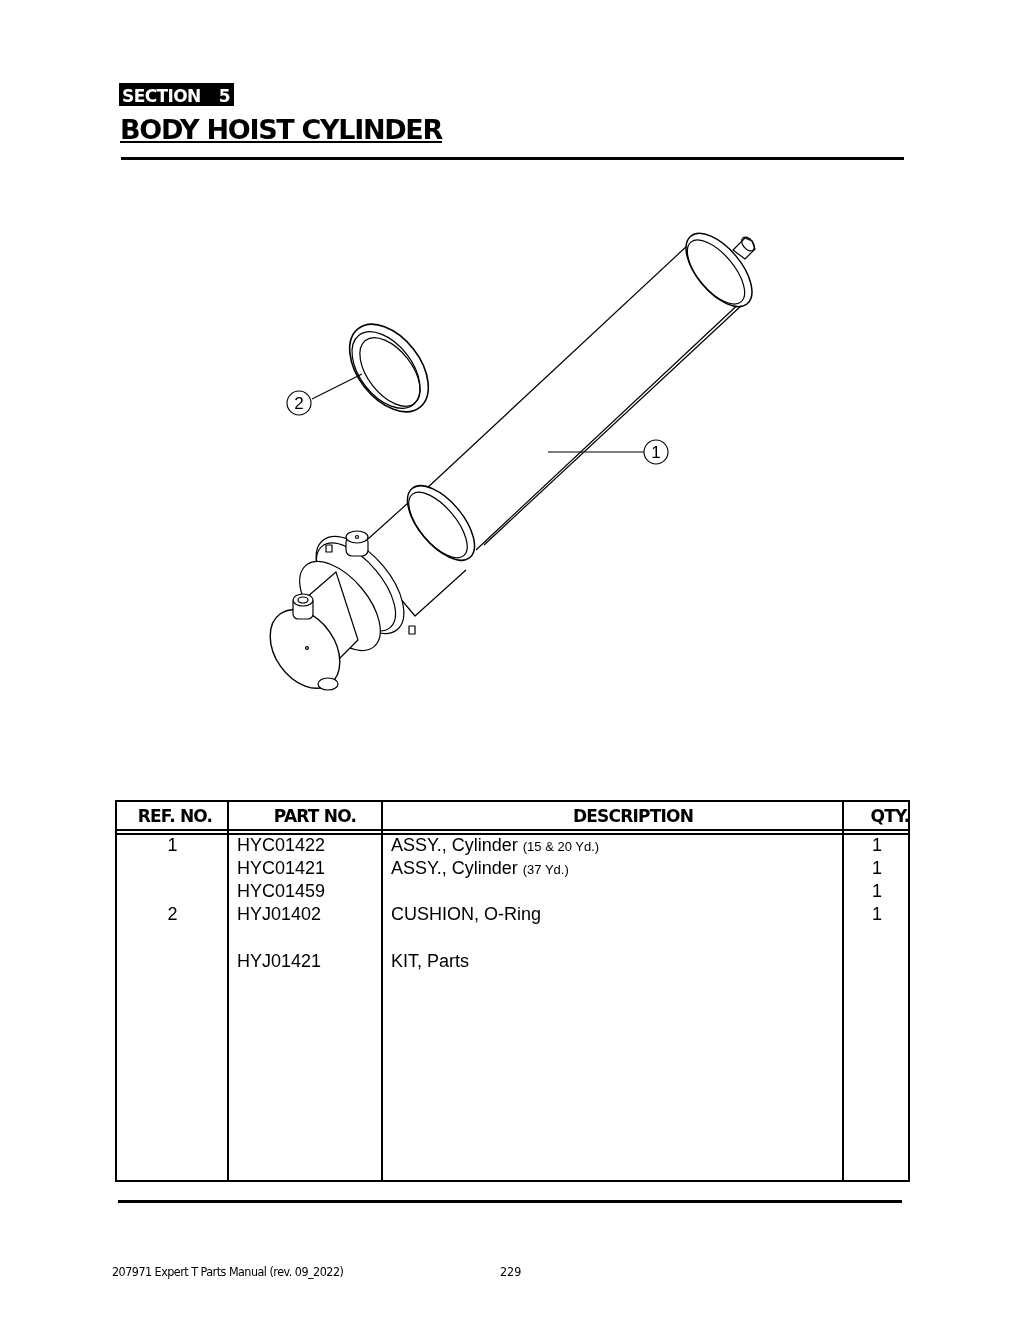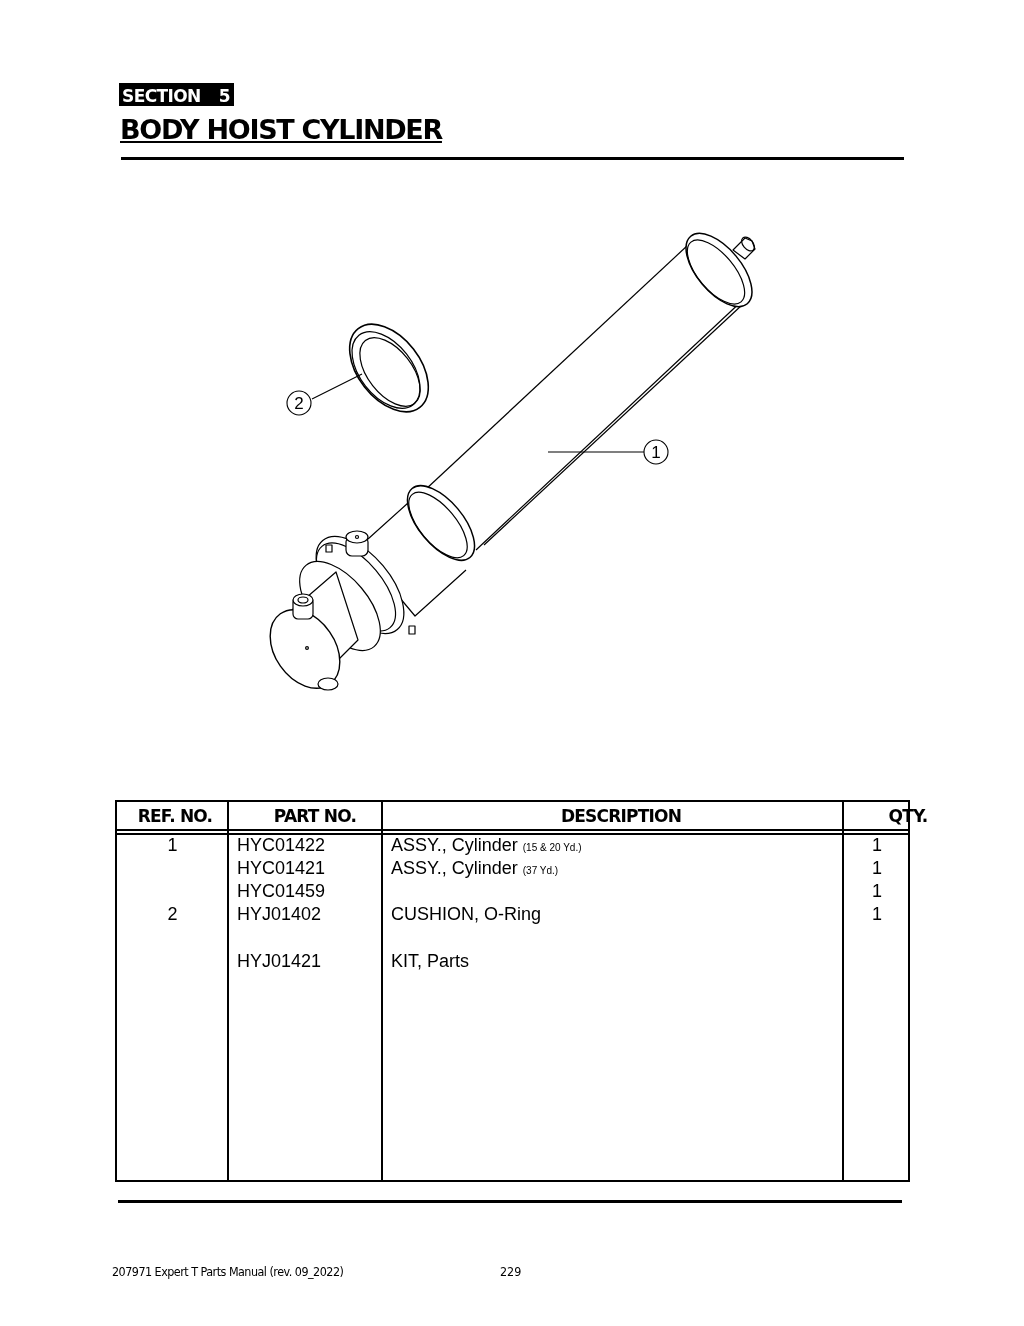--- a/index.html
+++ b/index.html
@@ -14,21 +14,21 @@
   .hdr-line1 { position: absolute; left: 0; right: 0; top: 27px; height: 1.5px; background: #000; }
   .hdr-line2 { position: absolute; left: 0; right: 0; top: 31px; height: 1.5px; background: #000; }
   .hdr { position: absolute; top: 0; height: 27px; line-height: 28px; text-align: center; font-family: "DejaVu Sans", sans-serif; font-weight: bold; font-size: 17px; letter-spacing: -0.8px; }
   .rows { position: absolute; left: 0; right: 0; top: 32px; }
   .row { position: absolute; left: 0; right: 0; height: 23px; font-size: 18px; line-height: 23px; }
   .cell { position: absolute; top: 0; white-space: nowrap; }
   .c-ref { left: 0; width: 111px; text-align: center; }
   .c-part { left: 120px; }
   .c-desc { left: 274px; }
   .c-qty { left: 727px; width: 66px; text-align: center; }
-  .small { font-size: 10px; }
+  .small { font-size: 13px; }
   .rule-bottom { position: absolute; left: 118px; top: 1200px; width: 784px; height: 3px; background: #000; }
   .footer-left { position: absolute; left: 112px; top: 1264px; font-family: "DejaVu Sans", sans-serif; font-size: 13px; letter-spacing: -0.6px; transform: scaleX(0.86); transform-origin: left top; white-space: nowrap; }
   .footer-page { position: absolute; left: 500px; top: 1264px; font-family: "DejaVu Sans", sans-serif; font-size: 13px; transform: scaleX(0.86); transform-origin: left top; }
 </style>
 </head>
 <body>
 
 <div class="section-tag"><span>SECTION</span><span class="num">5</span></div>
 <div class="page-title">BODY HOIST CYLINDER</div>
 <div class="rule-top"></div>
@@ -91,22 +91,22 @@
 
 <div class="parts-table">
   <div class="col-line" style="left:110px"></div>
   <div class="col-line" style="left:264px"></div>
   <div class="col-line" style="left:725px"></div>
   <div class="hdr-line1"></div>
   <div class="hdr-line2"></div>
 
   <div class="hdr" style="left:0;width:116px">REF. NO.</div>
   <div class="hdr" style="left:111px;width:174px">PART NO.</div>
-  <div class="hdr" style="left:271px;width:466px">DESCRIPTION</div>
-  <div class="hdr" style="left:758px;width:66px">QTY.</div>
+  <div class="hdr" style="left:283px;width:466px">DESCRIPTION</div>
+  <div class="hdr" style="left:740px;width:66px">QTY.</div>
 
   <div class="rows">
     <div class="row" style="top:0">
       <span class="cell c-ref">1</span>
       <span class="cell c-part">HYC01422</span>
       <span class="cell c-desc"><span>ASSY., Cylinder</span> <span class="small">(15 &amp; 20 Yd.)</span></span>
       <span class="cell c-qty">1</span>
     </div>
     <div class="row" style="top:23px">
       <span class="cell c-ref"></span>

